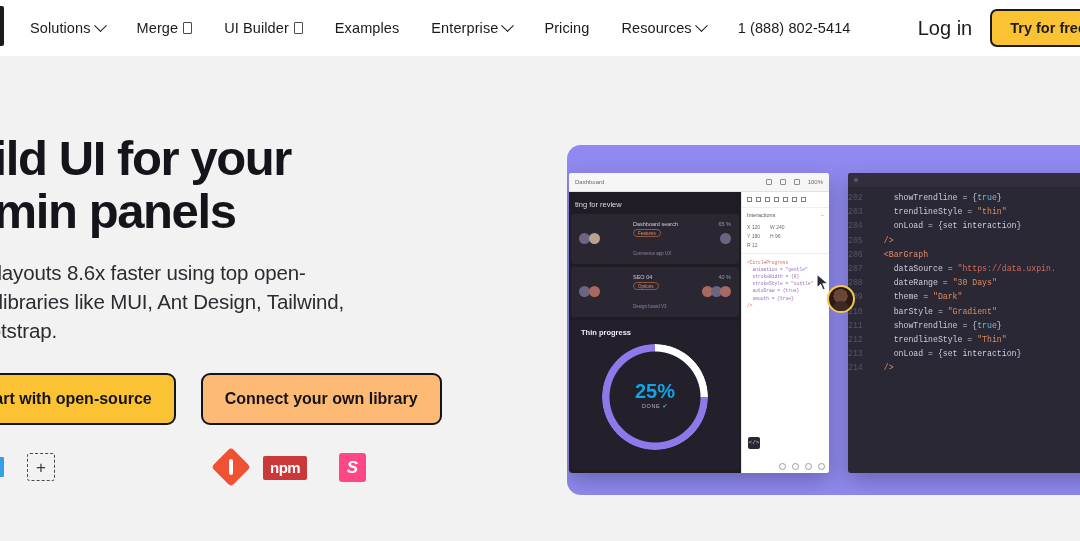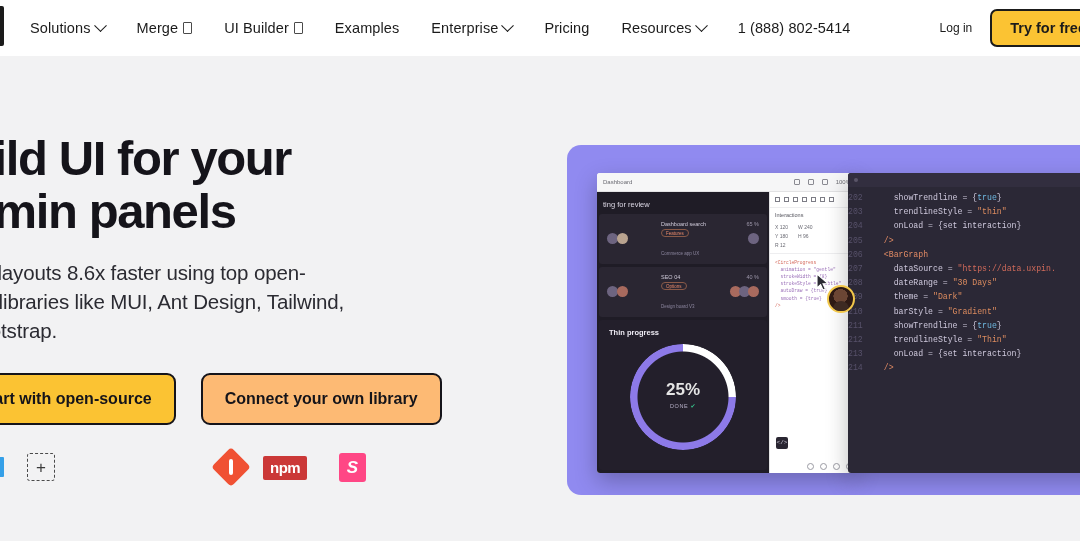--- a/index.html
+++ b/index.html
@@ -41,21 +41,21 @@
     display: inline-block; width: 9px; height: 12px;
     border: 1px solid #4a4a4a; border-radius: 1px;
     font-size: 7px; line-height: 11px; text-align: center;
     color: #4a4a4a; overflow: hidden;
   }
   #nav-phone { font-size: 14.5px; white-space: nowrap; margin-right: 0; }
   .nav-right {
     position: absolute; right: -26px; top: 0; height: 56px;
     display: flex; align-items: center; gap: 18px;
   }
-  #nav-login { font-size: 12px; cursor: pointer; white-space: nowrap; }
+  #nav-login { font-size: 20px; cursor: pointer; white-space: nowrap; }
   #nav-cta {
     background: #fbc333; border: 2px solid #1b1b1b;
     border-radius: 7px; padding: 9px 18px;
     font-size: 14.5px; font-weight: bold; color: #1b1b1b;
     white-space: nowrap; cursor: pointer;
   }
   #nav-divider {
     position: absolute; left: 0; top: 55px;
     width: 1080px; height: 1px; background: #e6e6e6;
   }
@@ -124,21 +124,20 @@
     overflow: hidden;
   }
 
   
   #design-window {
     position: absolute; left: 2px; top: 28px;
     width: 260px; height: 300px;
     background: #ffffff; border-radius: 3px;
     box-shadow: 0 8px 22px rgba(0,0,0,.26);
     overflow: hidden;
-    margin-left: 28px;
   }
   #dw-topbar {
     height: 19px; background: #f6f6f7; border-bottom: 1px solid #e2e2e4;
     display: flex; align-items: center; padding: 0 6px;
     font-size: 6px; color: #6b6b73;
   }
   #dw-topbar-right { margin-left: auto; display: flex; gap: 8px; align-items: center; font-size: 6px; color: #6b6b73; }
   .dw-ico { width: 6px; height: 6px; border: .7px solid #8a8a92; border-radius: 1px; }
   #dw-body { position: absolute; top: 19px; left: 0; width: 260px; height: 281px; }
 
@@ -174,21 +173,21 @@
   #dwc-progress-title { position: absolute; left: 10px; top: 8px; font-size: 7.5px; font-weight: bold; color: #efecf5; }
   #dwc-donut {
     position: absolute; left: 31px; top: 24px;
     width: 106px; height: 106px; border-radius: 50%;
     background: conic-gradient(#ffffff 0deg 90deg, #8d7ae8 90deg 360deg);
     -webkit-mask: radial-gradient(circle, transparent 45px, #000 46px);
             mask: radial-gradient(circle, transparent 45px, #000 46px);
   }
   #dwc-donut-pct {
     position: absolute; left: 31px; top: 60px; width: 106px;
-    text-align: center; font-size: 17px; font-weight: bold; color: #e5e5e5;
+    text-align: center; font-size: 20px; font-weight: bold; color: #0ea5e9;
   }
   #dwc-donut-done {
     position: absolute; left: 31px; top: 82px; width: 106px;
     text-align: center; font-size: 5.5px; color: #b5aec6; letter-spacing: .6px;
   }
   #dwc-check { color: #35c48c; font-size: 6px; }
 
   
   #dw-inspector {
     position: absolute; left: 172px; top: 0;

